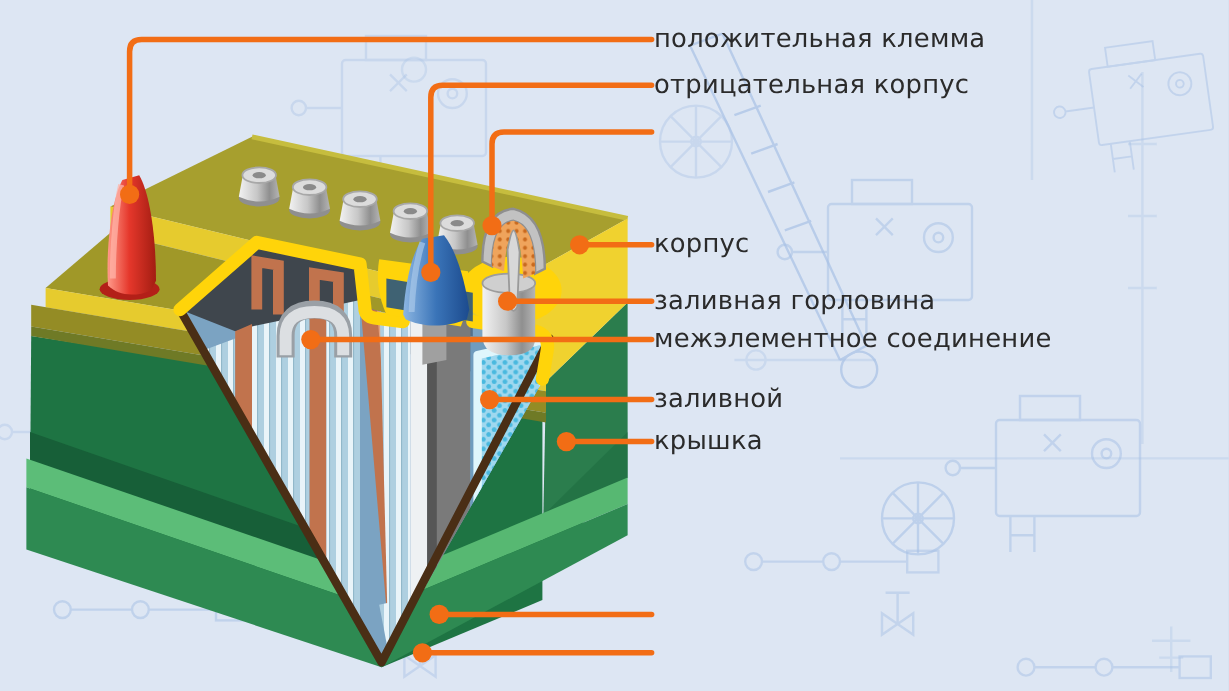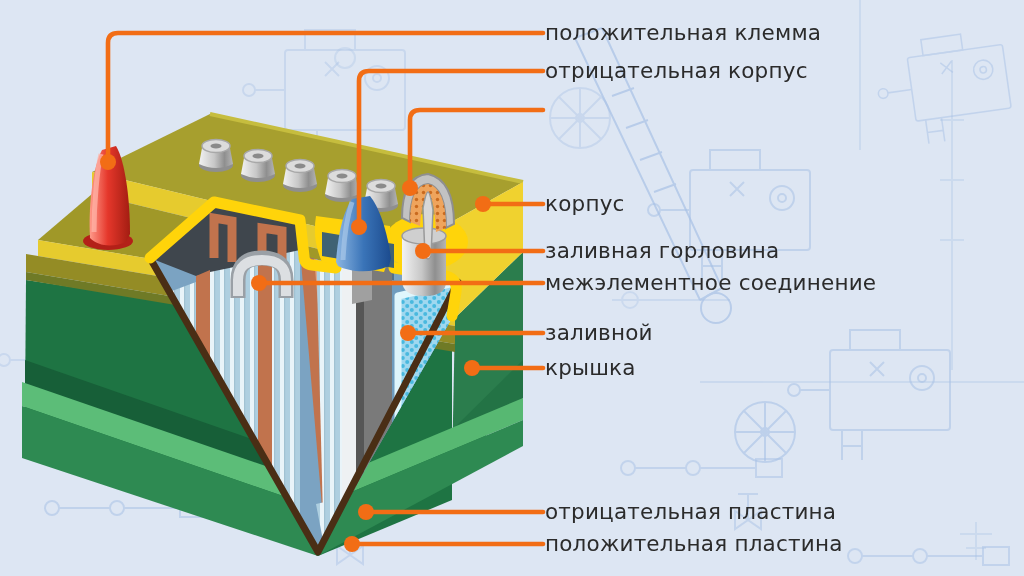--- a/index.html
+++ b/index.html
@@ -285,16 +285,14 @@
   </g>
 </svg>
 
 <div class="lbl" style="top:33px">положительная клемма</div>
 <div class="lbl" style="top:71px">отрицательная корпус</div>
 <div class="lbl" style="top:204px">корпус</div>
 <div class="lbl" style="top:251px">заливная горловина</div>
 <div class="lbl" style="top:283px">межэлементное соединение</div>
 <div class="lbl" style="top:333px">заливной</div>
 <div class="lbl" style="top:368px">крышка</div>
-<div class="lbl" style="top:512px">отрицательная пластина</div>
-<div class="lbl" style="top:544px">положительная пластина</div>
 
 </div>
 
 </body></html>

